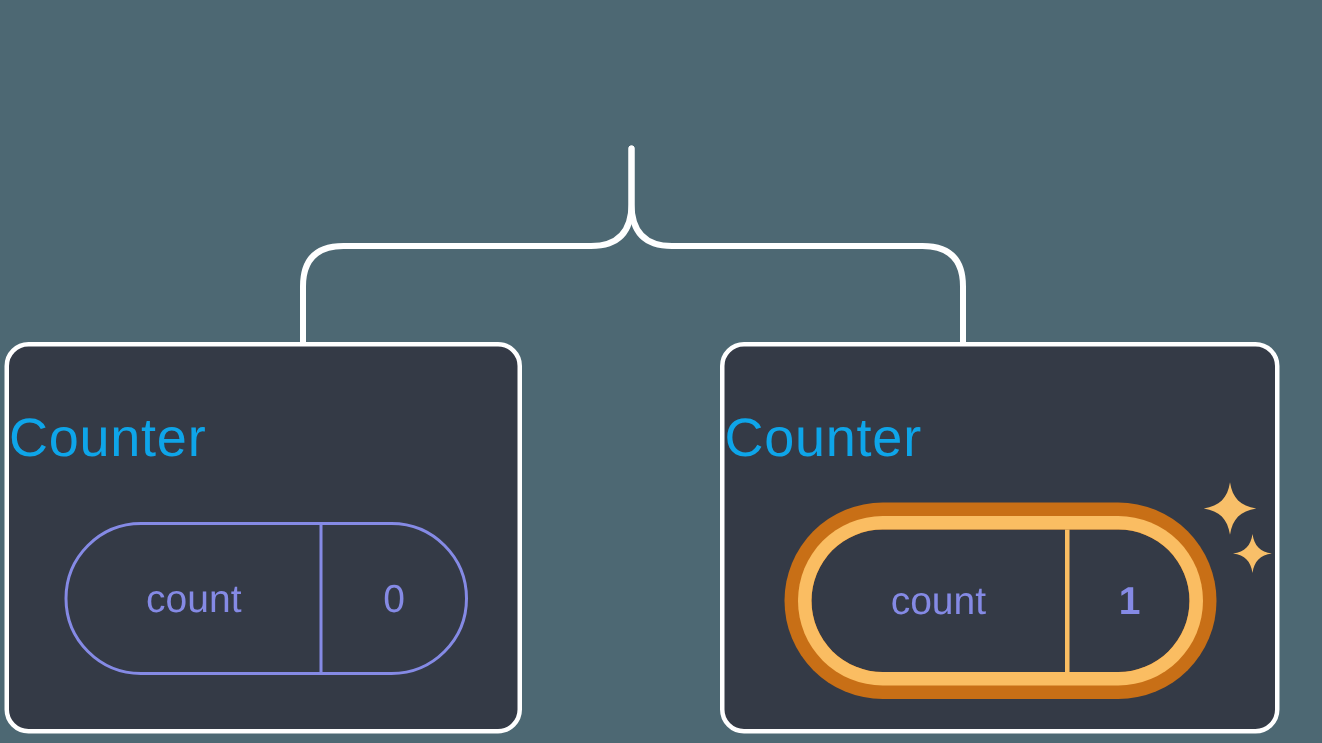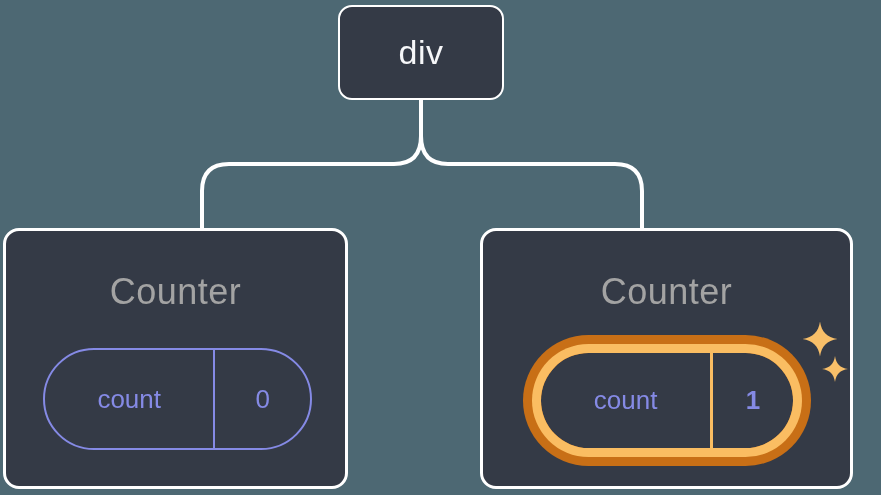--- a/index.html
+++ b/index.html
@@ -47,22 +47,21 @@
     border: 3px solid #ffffff;
     border-radius: 16px;
     box-sizing: border-box;
   }
   .card-left  { left: 3px;   width: 345px; }
   .card-right { left: 480px; width: 373px; }
   .card-title {
     position: absolute;
     left: 0; right: 0;
     top: 40px;
-    text-align: center;
-    color: #a3a3a3;
+    color: #0ea5e9;
     font-size: 36px;
     font-weight: 500;
     letter-spacing: 0.5px;
   }
   .pill {
     position: absolute;
     display: flex;
     align-items: stretch;
     box-sizing: border-box;
     font-size: 26px;
@@ -107,23 +106,20 @@
 </head>
 <body>
 
 <div class="stage">
 
   <svg class="connectors" viewBox="0 0 881 495" xmlns="http://www.w3.org/2000/svg">
     <path d="M421 99 L421 136 Q421 164 394 164 L229 164 Q202 164 202 191 L202 229" fill="none" stroke="#ffffff" stroke-width="4" stroke-linecap="round"></path>
     <path d="M421 99 L421 136 Q421 164 448 164 L615 164 Q642 164 642 191 L642 229" fill="none" stroke="#ffffff" stroke-width="4" stroke-linecap="round"></path>
   </svg>
 
-  <div class="node-root">
-    <span class="node-root-label">div</span>
-  </div>
 
   <div class="card card-left">
     <div class="card-title">Counter</div>
     <div class="pill pill-plain">
       <div class="pill-key-seg">
         <span>count</span>
       </div>
       <div class="pill-val-seg">
         <span>0</span>
       </div>

